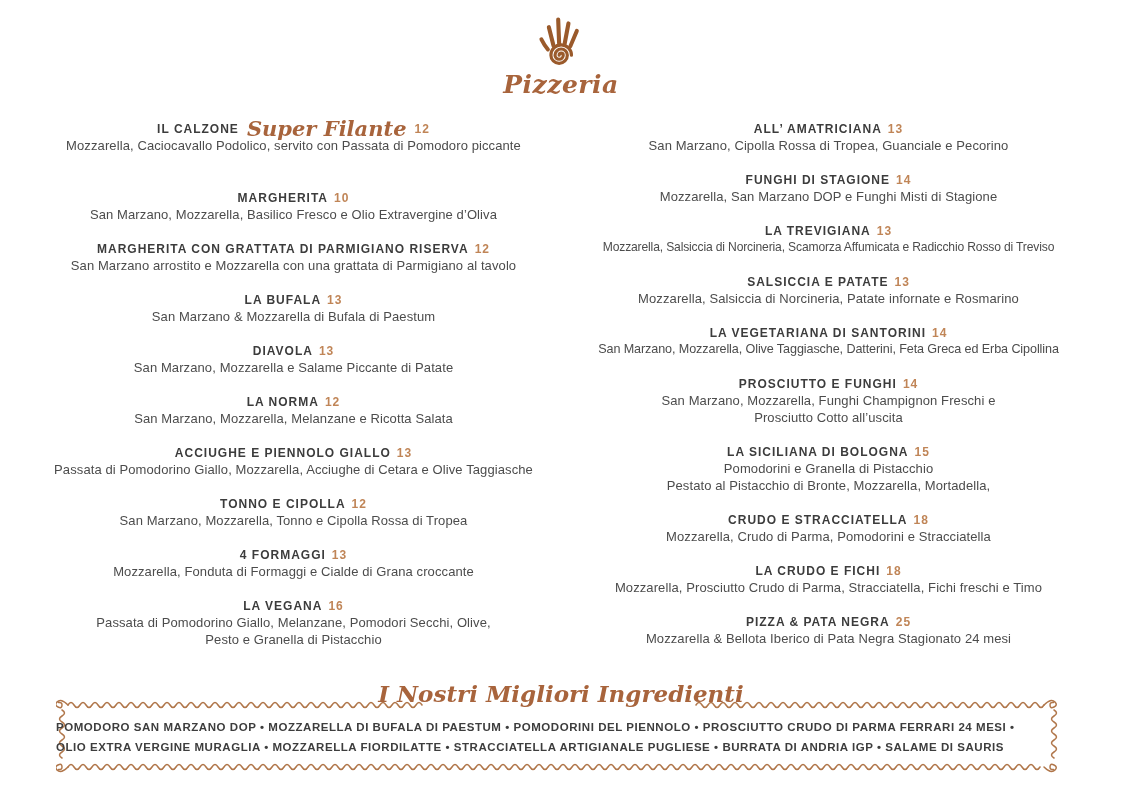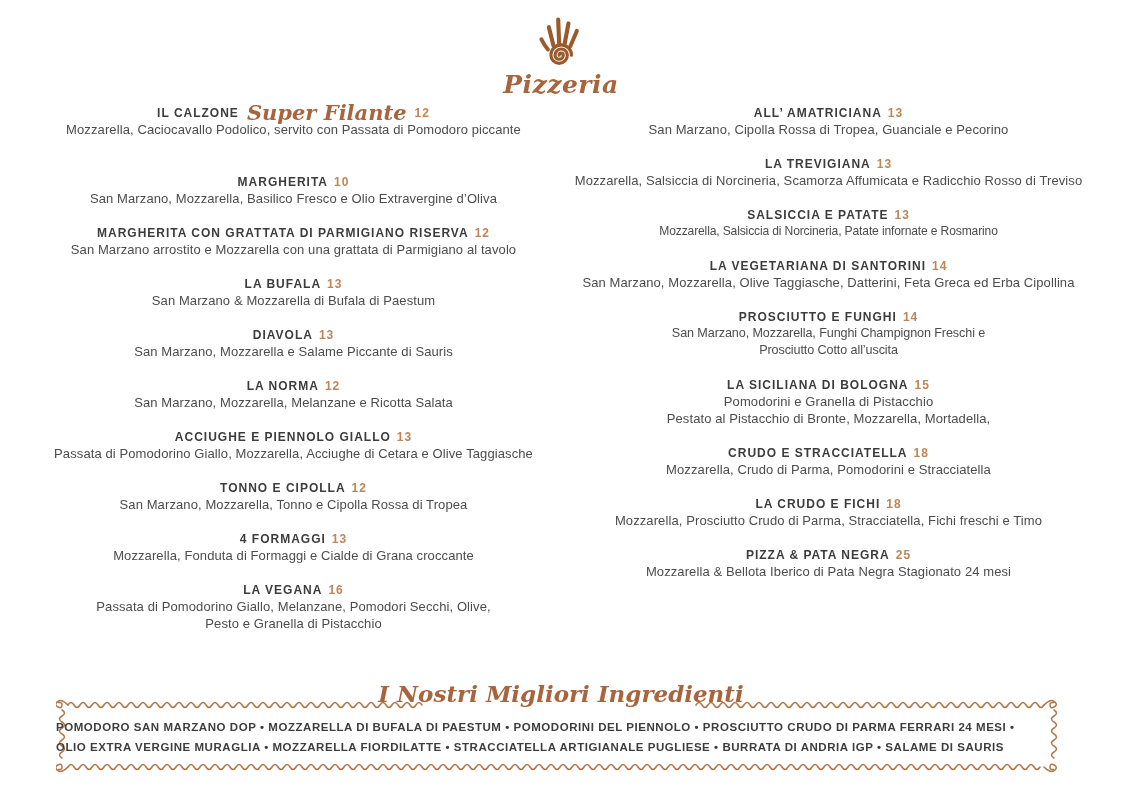--- a/index.html
+++ b/index.html
@@ -34,21 +34,21 @@
   }
   .columns{
     display:flex;
     margin-top:6px;
     padding:0 26px;
   }
   .col{
     width:50%;
     text-align:center;
   }
-  .item{margin-bottom:18px;}
+  .item{margin-bottom:18px;margin-top:16px;}
   .col-left .item:first-child{margin-bottom:36px;}
   .item-title{
     font-size:12px;
     font-weight:bold;
     letter-spacing:1px;
     color:var(--heading);
     line-height:16px;
     white-space:nowrap;
   }
   .item-name{text-transform:uppercase;}
@@ -141,21 +141,21 @@
         <div class="item">
           <div class="item-title"><span class="item-name">MARGHERITA CON GRATTATA DI PARMIGIANO RISERVA</span><span class="item-price">12</span></div>
           <div class="desc-line">San Marzano arrostito e Mozzarella con una grattata di Parmigiano al tavolo</div>
         </div>
         <div class="item">
           <div class="item-title"><span class="item-name">LA BUFALA</span><span class="item-price">13</span></div>
           <div class="desc-line">San Marzano &amp; Mozzarella di Bufala di Paestum</div>
         </div>
         <div class="item">
           <div class="item-title"><span class="item-name">DIAVOLA</span><span class="item-price">13</span></div>
-          <div class="desc-line">San Marzano, Mozzarella e Salame Piccante di Sauris</div>
+          <div class="desc-line">San Marzano, Mozzarella e Salame Piccante di Patate</div>
         </div>
         <div class="item">
           <div class="item-title"><span class="item-name">LA NORMA</span><span class="item-price">12</span></div>
           <div class="desc-line">San Marzano, Mozzarella, Melanzane e Ricotta Salata</div>
         </div>
         <div class="item">
           <div class="item-title"><span class="item-name">ACCIUGHE E PIENNOLO GIALLO</span><span class="item-price">13</span></div>
           <div class="desc-line">Passata di Pomodorino Giallo, Mozzarella, Acciughe di Cetara e Olive Taggiasche</div>
         </div>
         <div class="item">
@@ -169,20 +169,24 @@
         <div class="item">
           <div class="item-title"><span class="item-name">LA VEGANA</span><span class="item-price">16</span></div>
           <div class="desc-line">Passata di Pomodorino Giallo, Melanzane, Pomodori Secchi, Olive,</div>
           <div class="desc-line">Pesto e Granella di Pistacchio</div>
         </div>
       </section>
     <section class="col col-right" id="col-right">
         <div class="item">
           <div class="item-title"><span class="item-name">ALL’ AMATRICIANA</span><span class="item-price">13</span></div>
           <div class="desc-line">San Marzano, Cipolla Rossa di Tropea, Guanciale e Pecorino</div>
+        </div>
+        <div class="item">
+          <div class="item-title"><span class="item-name">FUNGHI DI STAGIONE</span><span class="item-price">14</span></div>
+          <div class="desc-line">Mozzarella, San Marzano DOP e Funghi Misti di Stagione</div>
         </div>
         <div class="item">
           <div class="item-title"><span class="item-name">LA TREVIGIANA</span><span class="item-price">13</span></div>
           <div class="desc-line">Mozzarella, Salsiccia di Norcineria, Scamorza Affumicata e Radicchio Rosso di Treviso</div>
         </div>
         <div class="item">
           <div class="item-title"><span class="item-name">SALSICCIA E PATATE</span><span class="item-price">13</span></div>
           <div class="desc-line">Mozzarella, Salsiccia di Norcineria, Patate infornate e Rosmarino</div>
         </div>
         <div class="item">

